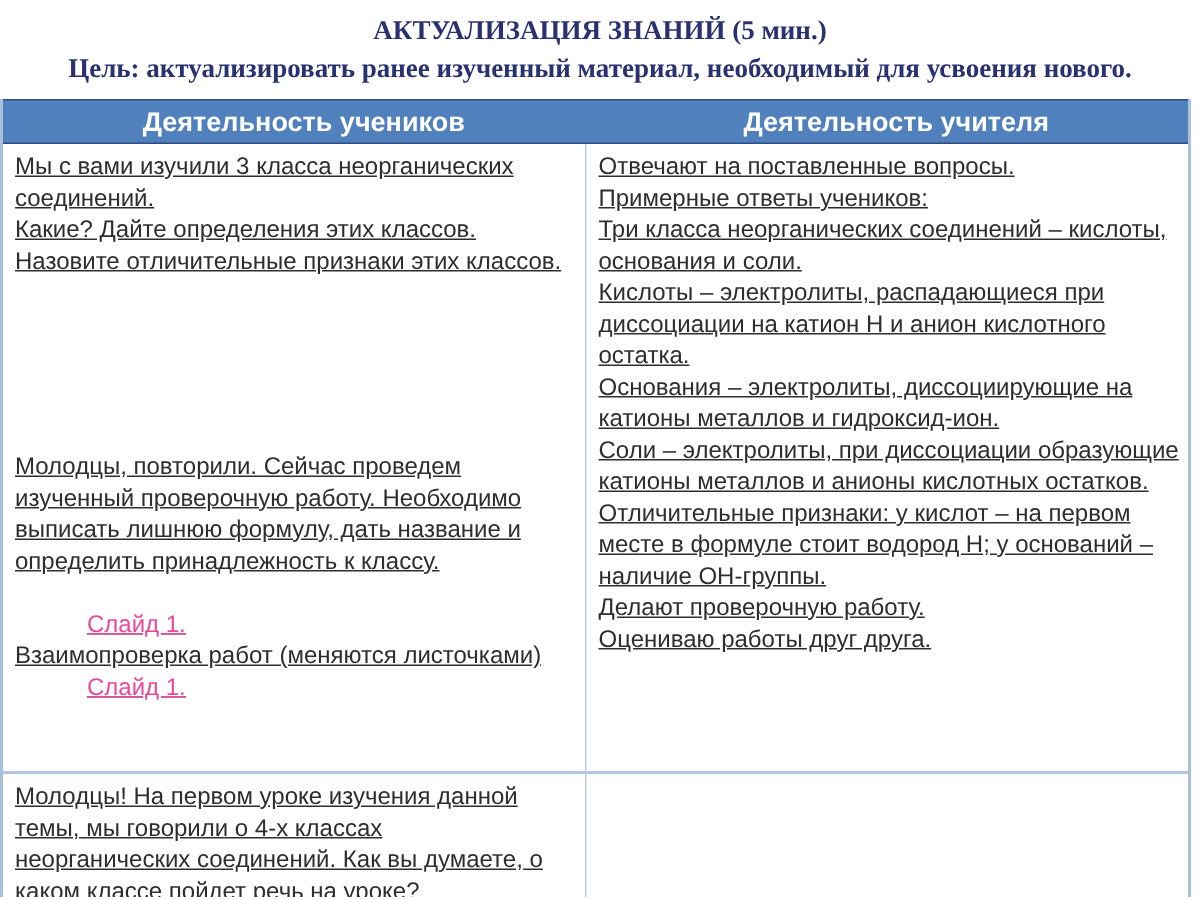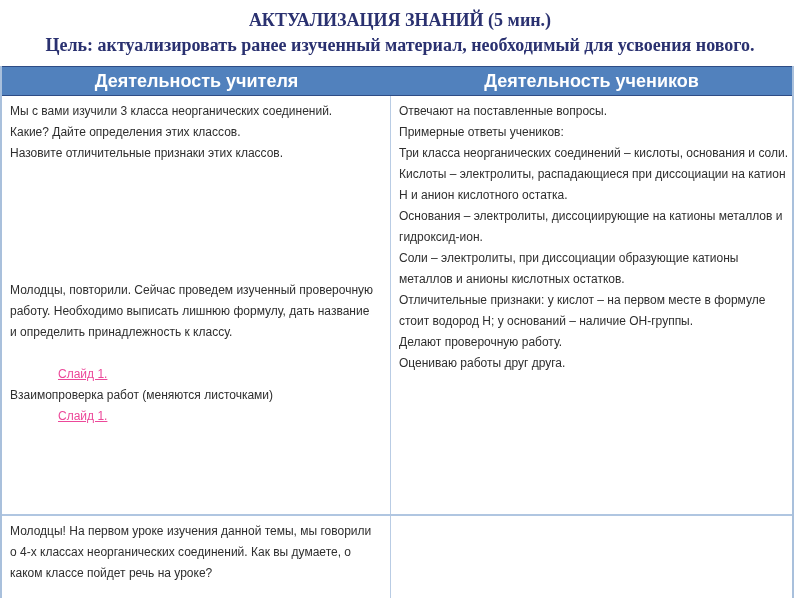--- a/index.html
+++ b/index.html
@@ -57,25 +57,26 @@
   .th-right { flex: 1; }
 
   .trow {
     display: flex;
     box-sizing: border-box;
   }
   .row1 { height: 420px; border-bottom: 2px solid #b0c6e1; }
   .row2 { height: 82px; }
   .td {
     box-sizing: border-box;
-    font-size: 12px;
+    font-size: 16px;
     line-height: 21px;
     color: #2e2e2e;
     padding: 5px 14px 0 8px;
     overflow: hidden;
+    text-decoration: underline;
   }
   .td-left  { width: 389px; border-right: 1px solid #b9cce4; }
   .td-right { flex: 1; padding-right: 4px; }
 
   .para { white-space: pre-line; }
   .spacer-gap { height: 116px; }
   .spacer-line { height: 21px; }
 
   .link {
     display: block;
@@ -92,22 +93,22 @@
 <div class="page">
 
   <div class="title-block">
     <div class="title-line1">АКТУАЛИЗАЦИЯ ЗНАНИЙ (5 мин.)</div>
     <div class="title-line2">Цель: актуализировать ранее изученный материал, необходимый для усвоения нового.</div>
   </div>
 
   <div class="table">
 
     <div class="thead">
+      <div class="th th-right">Деятельность учеников</div>
       <div class="th th-left">Деятельность учителя</div>
-      <div class="th th-right">Деятельность учеников</div>
     </div>
 
     <div class="trow row1">
       <div class="td td-left">
         <div class="para">Мы с вами изучили 3 класса неорганических соединений.
 Какие? Дайте определения этих классов.
 Назовите отличительные признаки этих классов.</div>
         <div class="spacer-gap"></div>
         <div class="para">Молодцы, повторили. Сейчас проведем изученный проверочную работу. Необходимо выписать лишнюю формулу, дать название и определить принадлежность к классу.</div>
         <div class="spacer-line"></div>

